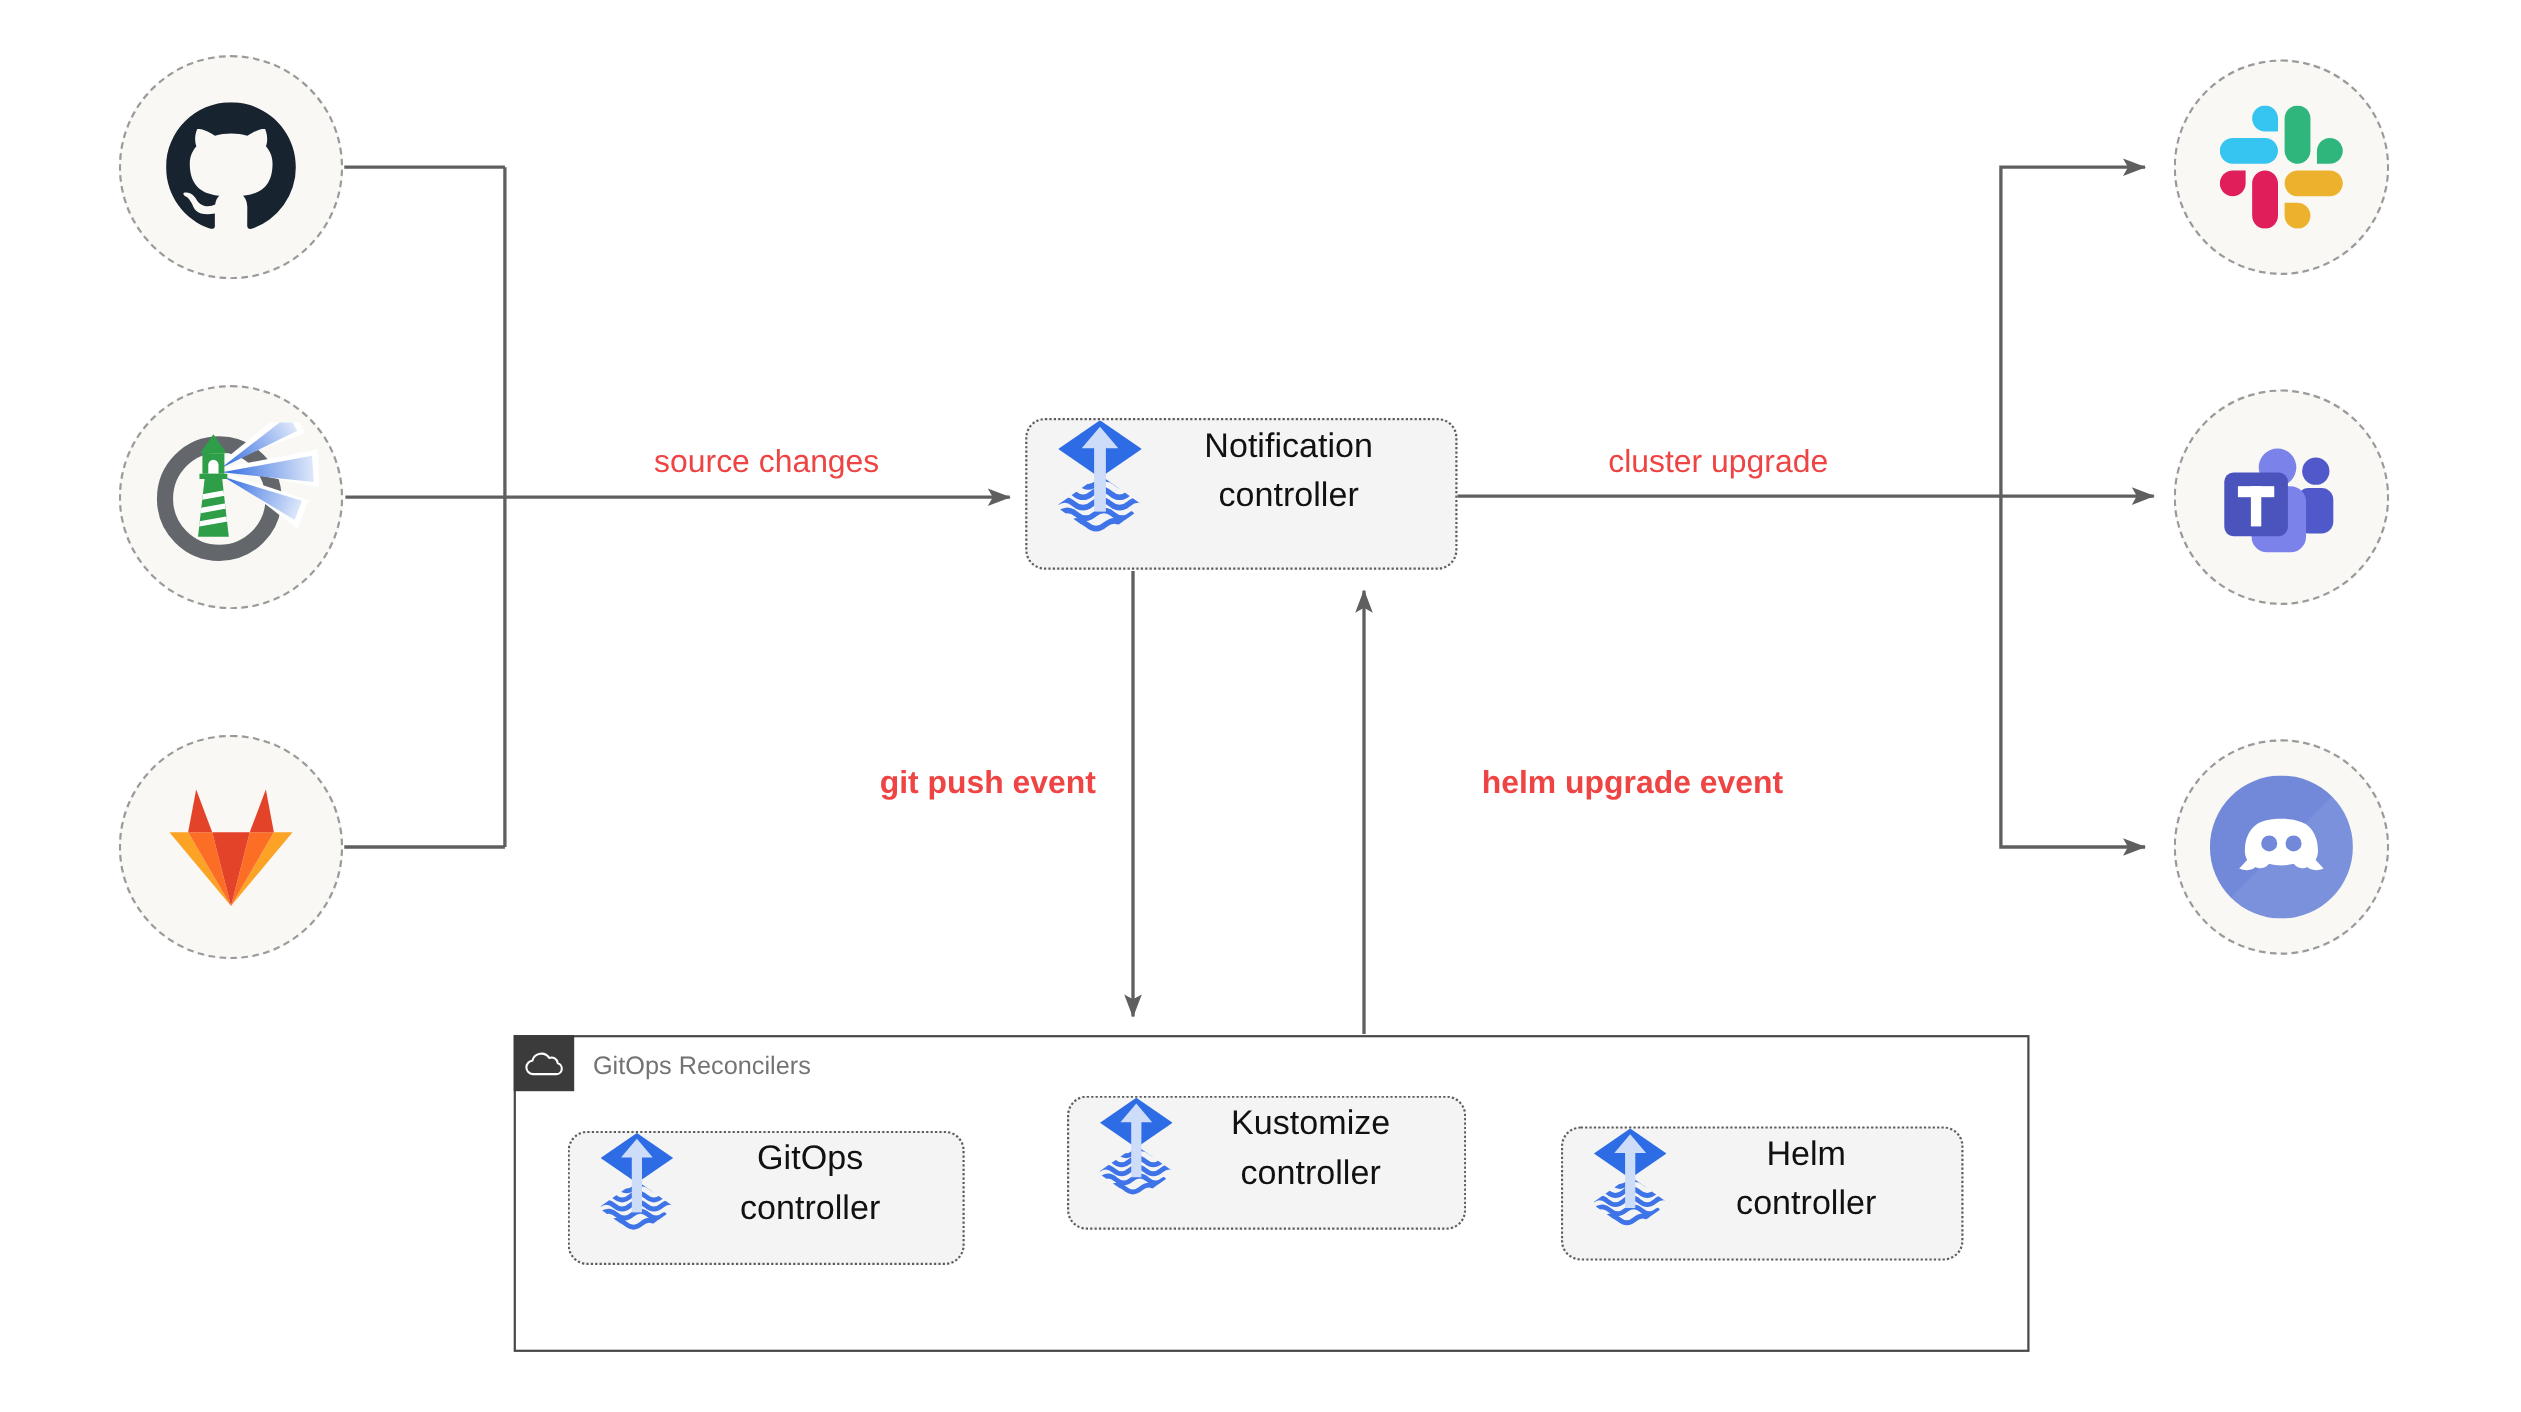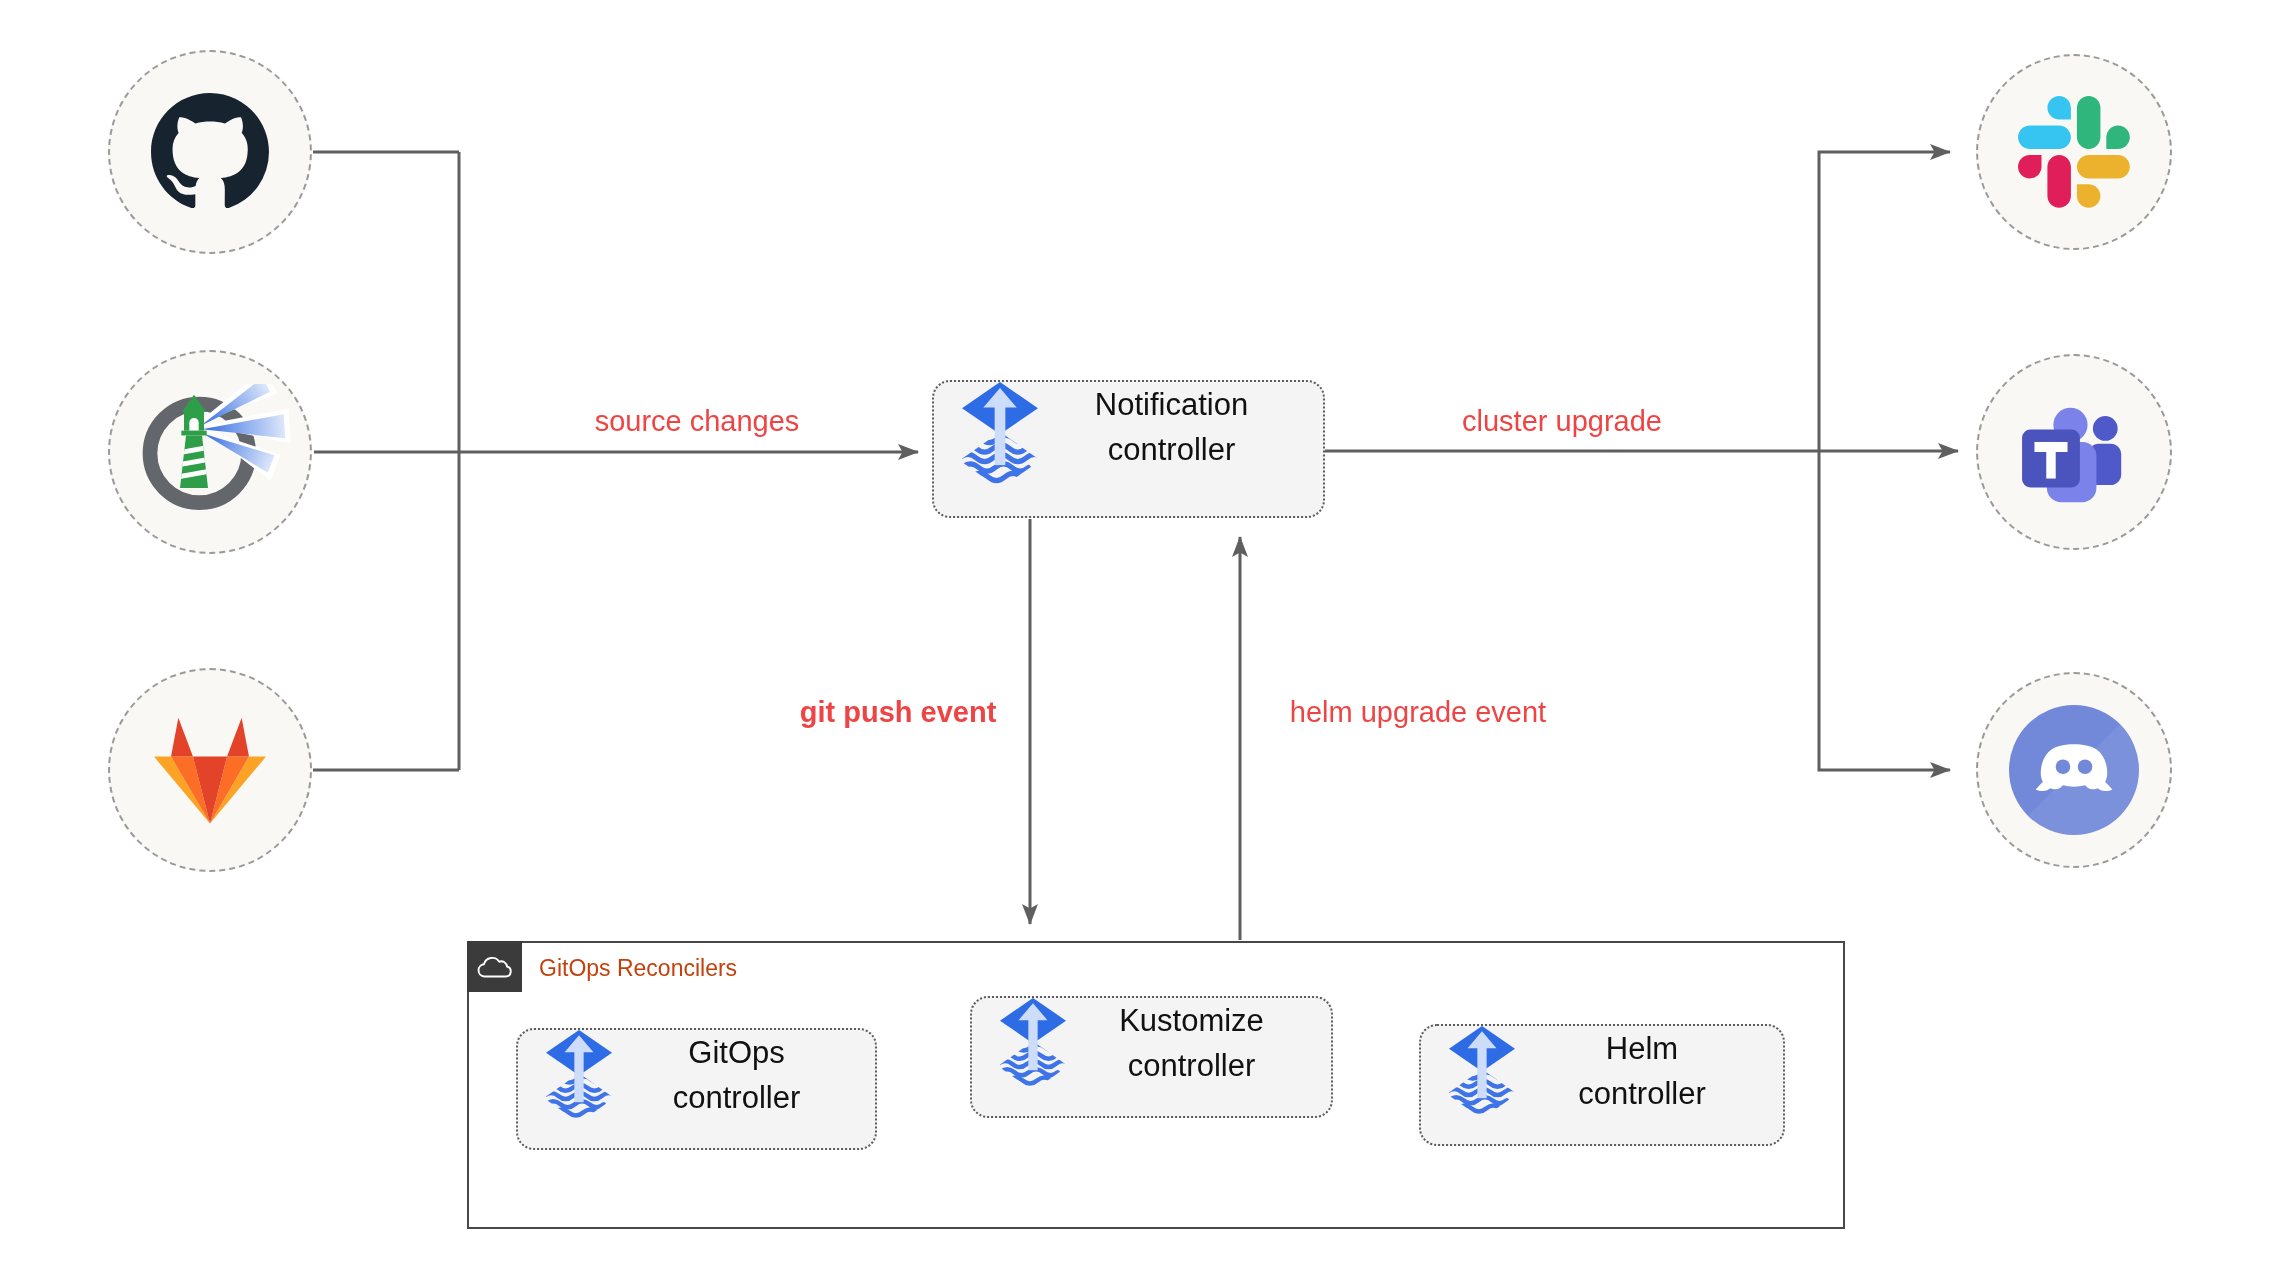--- a/index.html
+++ b/index.html
@@ -27,21 +27,21 @@
   }
   .group-box{
     position:absolute;z-index:2;background:#ffffff;border:2px solid #474747;
     box-sizing:border-box;
   }
   .group-tab{
     position:absolute;left:-2px;top:-2px;width:55px;height:51px;background:#3B3B3B;
     display:flex;align-items:center;justify-content:center;
   }
   .group-title{
-    position:absolute;left:70px;top:12px;font-size:23px;color:#c2410c;white-space:nowrap;
+    position:absolute;left:70px;top:12px;font-size:23px;color:#737373;white-space:nowrap;
   }
   .hidden-defs{position:absolute;width:0;height:0;overflow:hidden;}
 </style>
 </head>
 <body>
 
 <svg class="hidden-defs" aria-hidden="true">
   <defs>
     <symbol id="fluxIcon" viewBox="0 0 64 96">
       <clipPath id="fluxLower">
@@ -84,21 +84,21 @@
       <path d="M1030,519 V924" marker-end="url(#ah)"></path>
       <path d="M1240,940 V537" marker-end="url(#ah)"></path>
       <path d="M877,1089 H946" marker-end="url(#ah)"></path>
       <path d="M1333,1089 H1396" marker-end="url(#ah)"></path>
     </g>
   </svg>
 
   <div class="edge-label" style="left:697px;top:421px;">source changes</div>
   <div class="edge-label" style="left:1562px;top:421px;">cluster upgrade</div>
   <div class="edge-label" style="left:898px;top:712px;font-weight:bold;">git push event</div>
-  <div class="edge-label" style="left:1418px;top:712px;">helm upgrade event</div>
+  <div class="edge-label" style="left:1484px;top:712px;font-weight:bold;">helm upgrade event</div>
 
   <div class="node circle-node" style="left:108px;top:50px;width:204px;height:204px;">
     <svg width="118" height="118" viewBox="0 0 16 16">
       <path fill="#172430" fill-rule="evenodd" d="M8 0C3.58 0 0 3.58 0 8c0 3.54 2.29 6.53 5.47 7.59.4.07.55-.17.55-.38 0-.19-.01-.82-.01-1.49-2.01.37-2.53-.49-2.69-.94-.09-.23-.48-.94-.82-1.13-.28-.15-.68-.52-.01-.53.63-.01 1.08.58 1.23.82.72 1.21 1.87.87 2.33.66.07-.52.28-.87.51-1.07-1.78-.2-3.64-.89-3.64-3.95 0-.87.31-1.59.82-2.15-.08-.2-.36-1.02.08-2.12 0 0 .67-.21 2.2.82.64-.18 1.32-.27 2-.27s1.36.09 2 .27c1.53-1.04 2.2-.82 2.2-.82.44 1.1.16 1.92.08 2.12.51.56.82 1.27.82 2.15 0 3.07-1.87 3.75-3.65 3.95.29.25.54.73.54 1.48 0 1.07-.01 1.93-.01 2.2 0 .21.15.46.55.38A8.01 8.01 0 0 0 16 8c0-4.42-3.58-8-8-8z"></path>
     </svg>
   </div>
 
   <div class="node circle-node" style="left:108px;top:350px;width:204px;height:204px;">
     <svg width="160" height="136" viewBox="0 0 120 102">
       <circle cx="52" cy="52" r="37" fill="none" stroke="#63666B" stroke-width="11"></circle>

